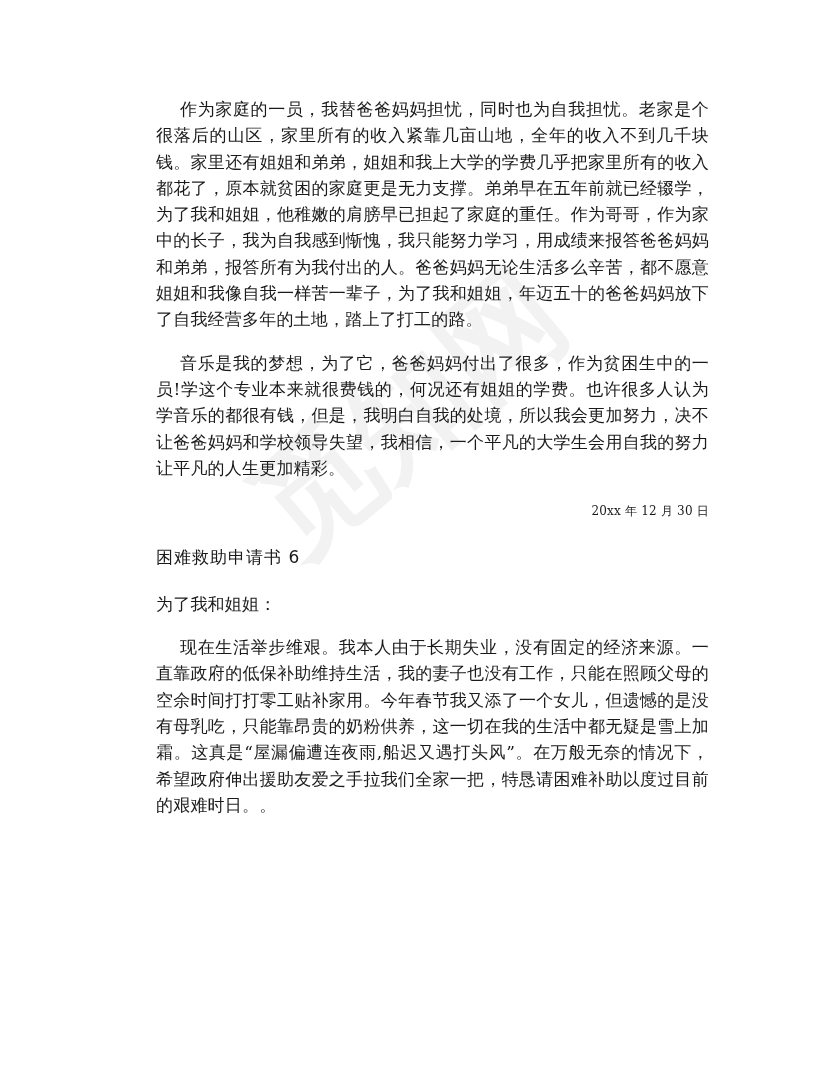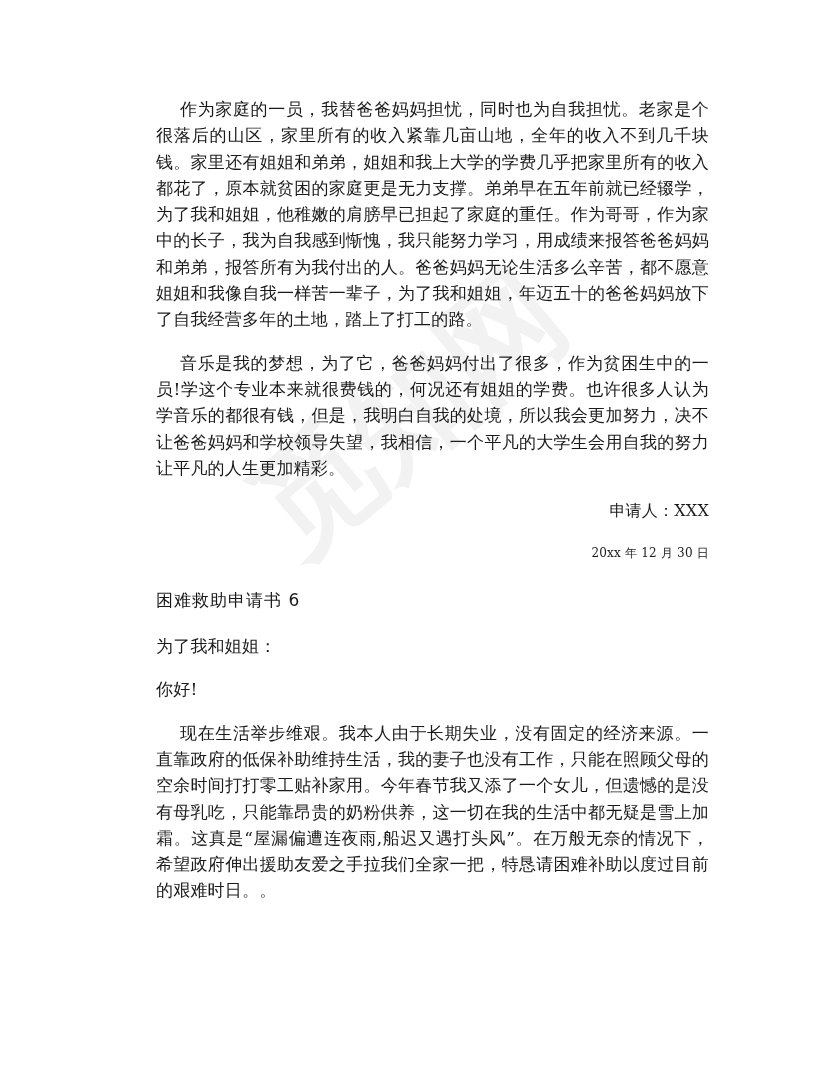--- a/index.html
+++ b/index.html
@@ -26,21 +26,19 @@
     }
   </style>
 </head>
 <body>
 
 <div class="watermark">觅知网</div>
 
 <div class="page">
   <p class="para">作为家庭的一员，我替爸爸妈妈担忧，同时也为自我担忧。老家是个很落后的山区，家里所有的收入紧靠几亩山地，全年的收入不到几千块钱。家里还有姐姐和弟弟，姐姐和我上大学的学费几乎把家里所有的收入都花了，原本就贫困的家庭更是无力支撑。弟弟早在五年前就已经辍学，为了我和姐姐，他稚嫩的肩膀早已担起了家庭的重任。作为哥哥，作为家中的长子，我为自我感到惭愧，我只能努力学习，用成绩来报答爸爸妈妈和弟弟，报答所有为我付出的人。爸爸妈妈无论生活多么辛苦，都不愿意姐姐和我像自我一样苦一辈子，为了我和姐姐，年迈五十的爸爸妈妈放下了自我经营多年的土地，踏上了打工的路。</p>
   <p class="para">音乐是我的梦想，为了它，爸爸妈妈付出了很多，作为贫困生中的一员!学这个专业本来就很费钱的，何况还有姐姐的学费。也许很多人认为学音乐的都很有钱，但是，我明白自我的处境，所以我会更加努力，决不让爸爸妈妈和学校领导失望，我相信，一个平凡的大学生会用自我的努力让平凡的人生更加精彩。</p>
-  <p class="sign">申请人：XXX</p>
   <p class="date">20xx 年 12 月 30 日</p>
 
   <h1 class="title">困难救助申请书 6</h1>
   <p class="salute">为了我和姐姐：</p>
-  <p class="salute">你好!</p>
   <p class="para">现在生活举步维艰。我本人由于长期失业，没有固定的经济来源。一直靠政府的低保补助维持生活，我的妻子也没有工作，只能在照顾父母的空余时间打打零工贴补家用。今年春节我又添了一个女儿，但遗憾的是没有母乳吃，只能靠昂贵的奶粉供养，这一切在我的生活中都无疑是雪上加霜。这真是“屋漏偏遭连夜雨,船迟又遇打头风”。在万般无奈的情况下，希望政府伸出援助友爱之手拉我们全家一把，特恳请困难补助以度过目前的艰难时日。。</p>
 
 </div>
 
 </body></html>

